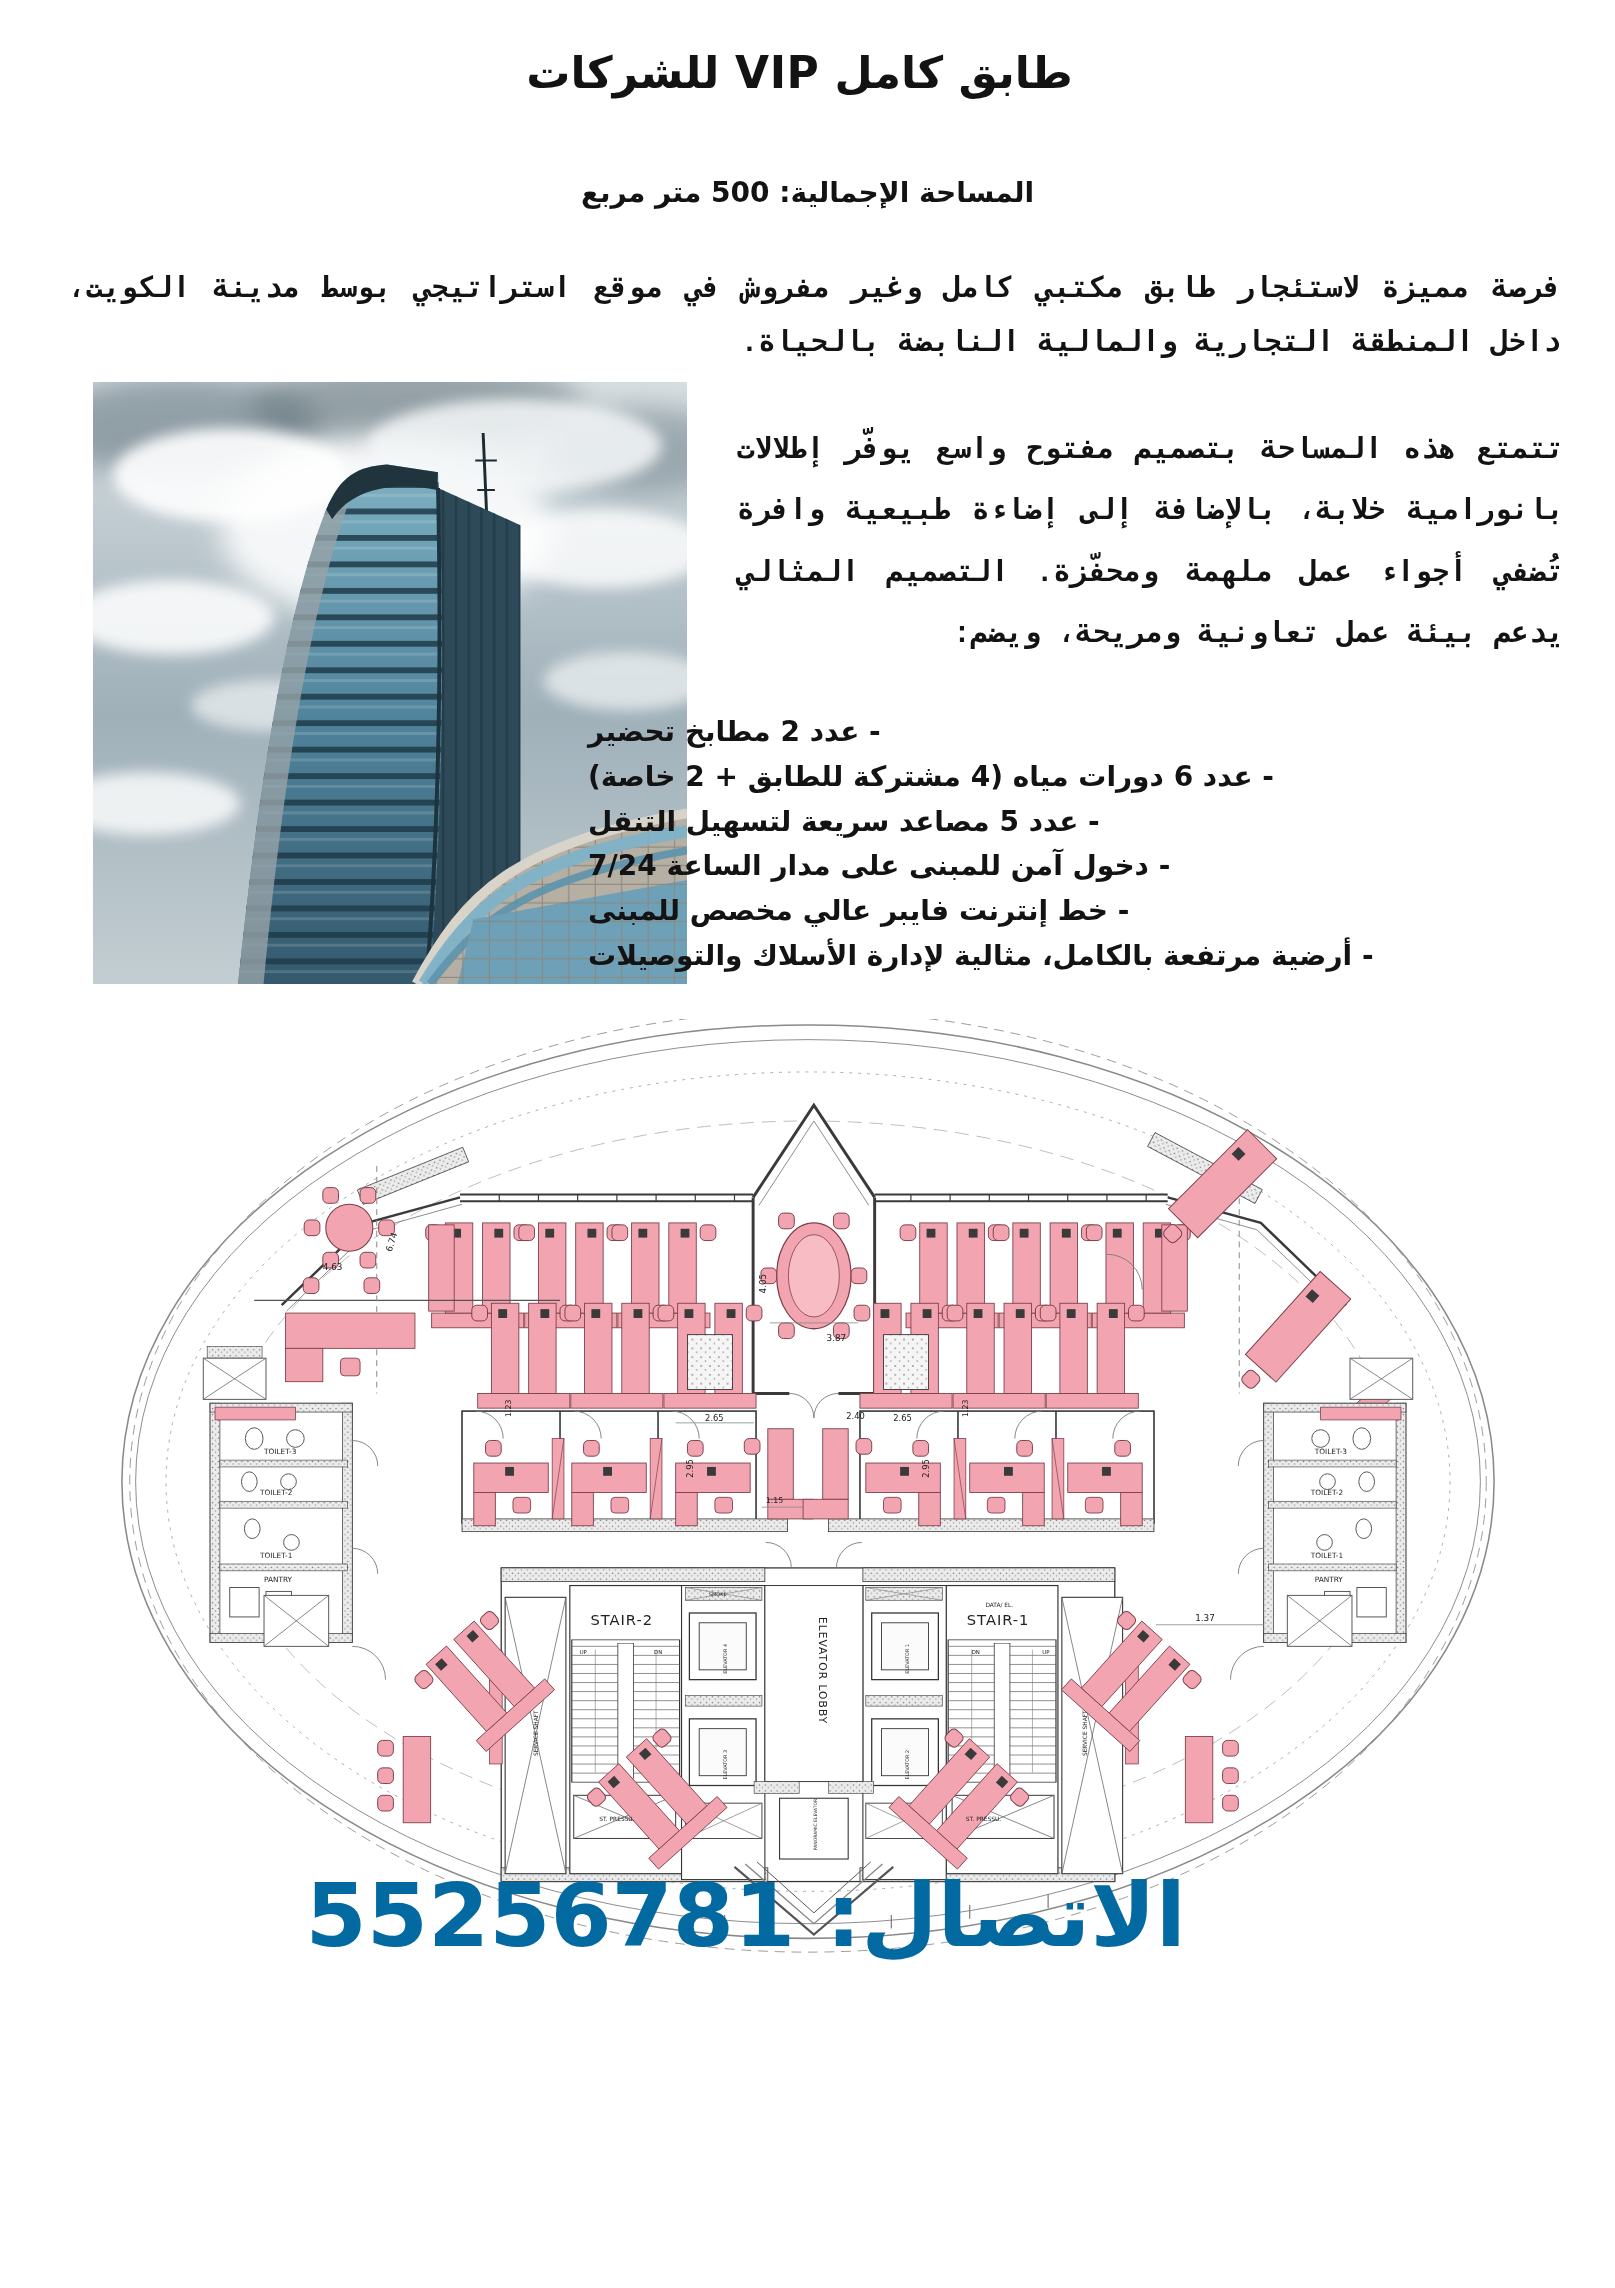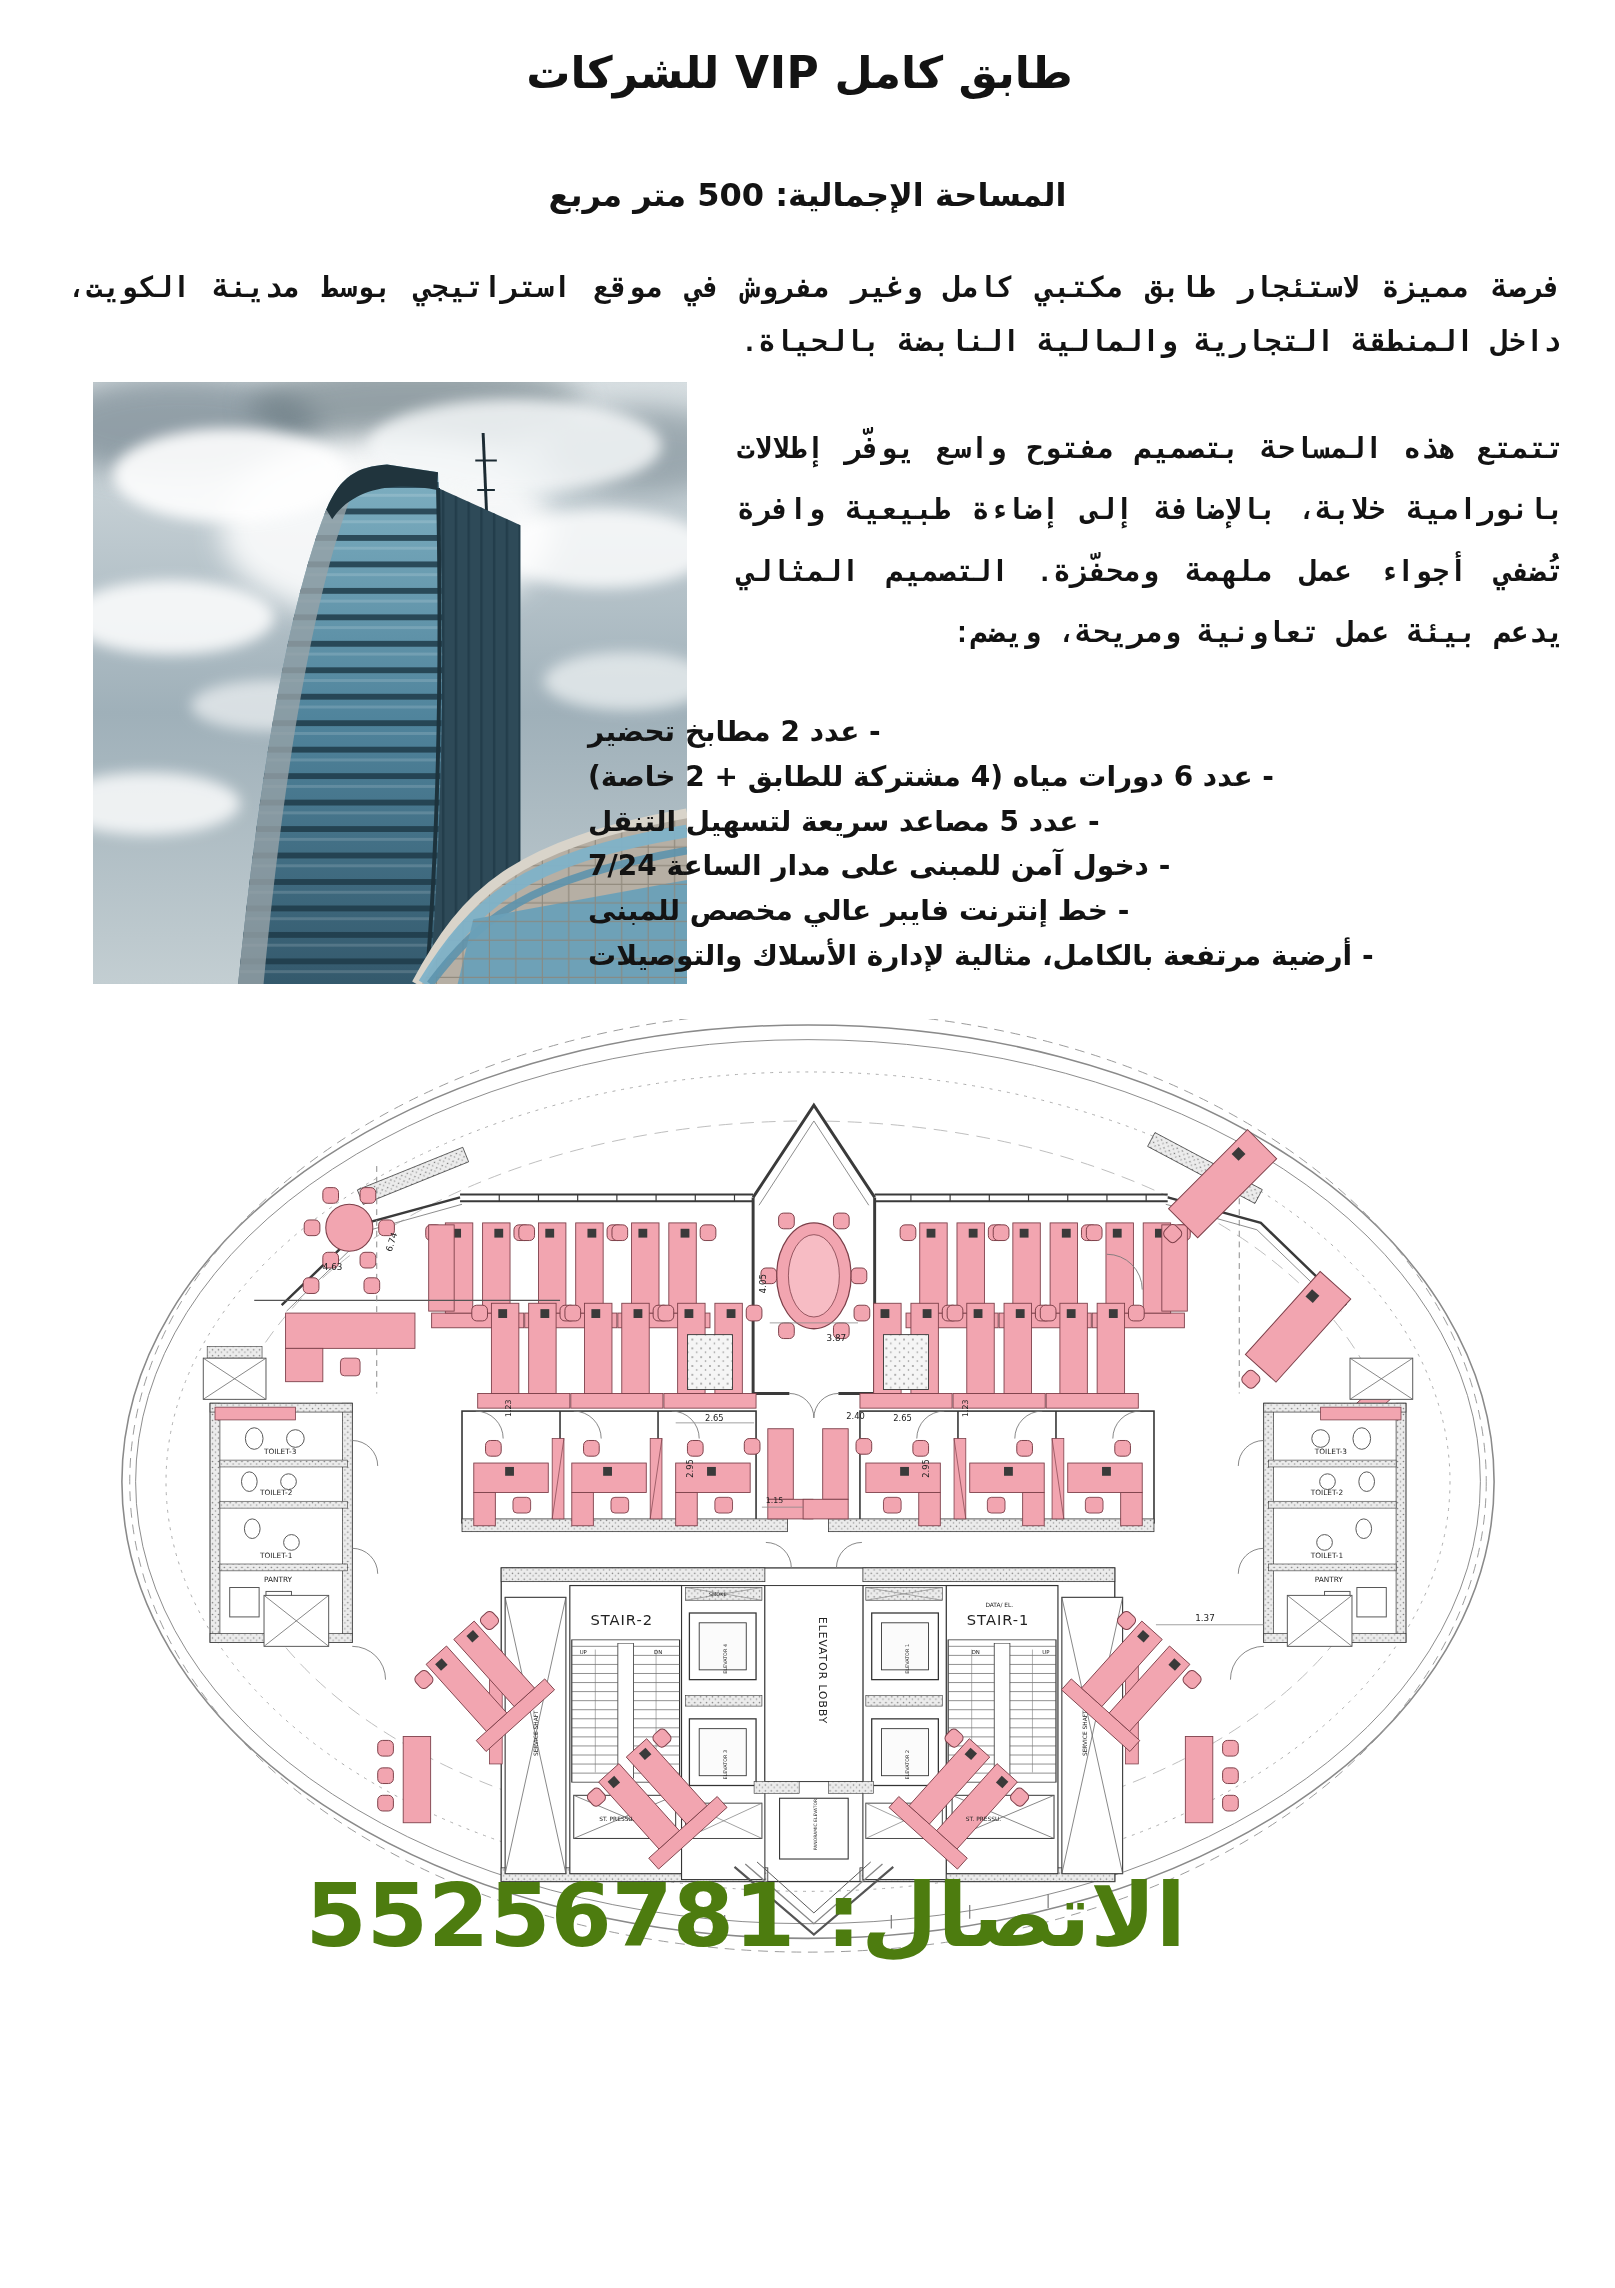--- a/index.html
+++ b/index.html
@@ -8,21 +8,21 @@
     position:relative; width:1615px; height:2289px; margin:0 auto;
     background:#ffffff; overflow:hidden;
     font-family:"DejaVu Sans","Liberation Sans",sans-serif; color:#131313;
   }
   .title {
     position:absolute; top:47px; left:0; right:16px; text-align:center;
     direction:rtl; font-size:44px; font-weight:bold; letter-spacing:0.5px;
   }
   .subtitle {
     position:absolute; top:176px; left:0; right:0; text-align:center;
-    direction:rtl; font-size:32px; font-weight:bold;
+    direction:rtl; font-size:28px; font-weight:bold;
   }
   .intro {
     position:absolute; top:263px; right:54px; left:68px;
     direction:rtl; text-align:justify; font-size:29px; font-weight:bold; line-height:1.85;font-family:Liberation Mono, monospace;
   }
   .photo-wrap {
     position:absolute; top:382px; left:93px; width:594px; height:602px;
     overflow:hidden; background:#aebcc2;
   }
   .photo-wrap svg { display:block; }
@@ -32,21 +32,21 @@
   }
   .features {
     position:absolute; top:710px; left:588px; right:51px;
     direction:rtl; list-style:none; text-align:left;
     font-size:28px; font-weight:bold; line-height:1.6;
   }
   .plan-wrap { position:absolute; top:1019px; left:117px; width:1382px; height:941px; }
   .contact {
     position:absolute; top:1864px; right:429px; z-index:5;
     direction:rtl; font-size:88px; font-weight:bold; letter-spacing:1px;
-    white-space:nowrap; color:#4d7c0f;
+    white-space:nowrap; color:#0369a1;
   }
   svg text.pl { font-family:"DejaVu Sans","Liberation Sans",sans-serif; fill:#222; }
 </style>
 </head>
 <body>
 
 <div class="page">
 
   <div class="title">طابق كامل VIP للشركات</div>
   <div class="subtitle">المساحة الإجمالية: 500 متر مربع</div>

